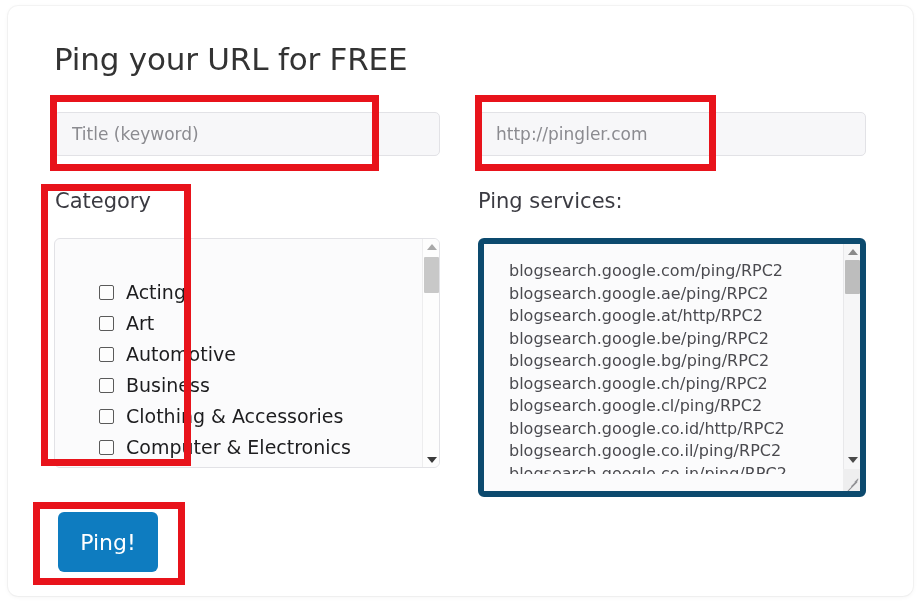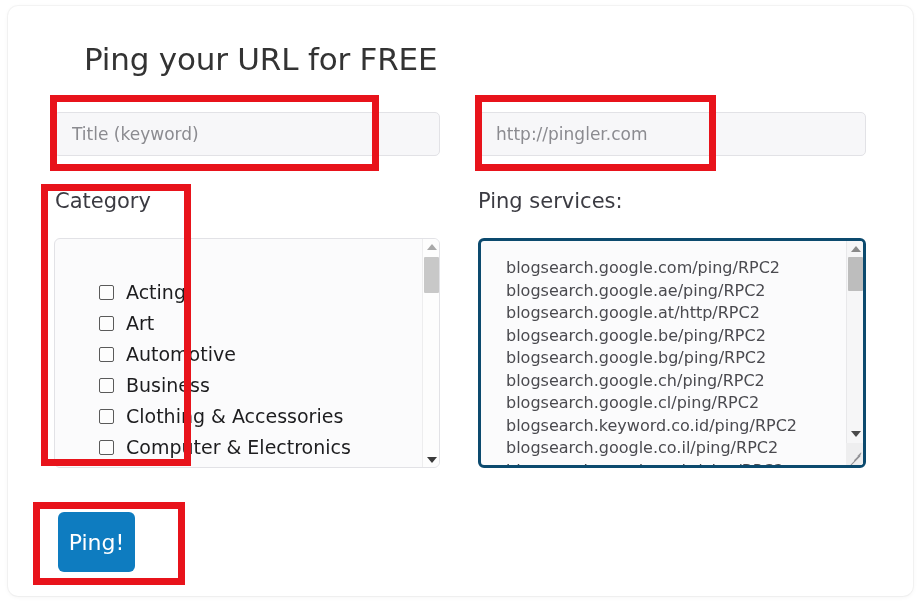--- a/index.html
+++ b/index.html
@@ -46,21 +46,20 @@
   
   .page-title {
     position: absolute;
     left: 54px;
     top: 41px;
     font-size: 31px;
     font-weight: 400;
     color: #333333;
     letter-spacing: -0.2px;
     white-space: nowrap;
-    margin-left: 30px;
   }
 
   
   .text-input {
     position: absolute;
     box-sizing: border-box;
     height: 44px;
     background: #f7f7f9;
     border: 1px solid #e2e2e6;
     border-radius: 5px;
@@ -176,24 +175,24 @@
   #category-box .thumb { top: 18px; height: 36px; background: #c8c8c8; }
   #category-box .tri.up { border-bottom-color: #a9a9a9; }
   #category-box .tri.down { border-top-color: #3a3a3a; }
 
   
   #ping-box {
     position: absolute;
     left: 478px;
     top: 238px;
     width: 388px;
-    height: 230px;
+    height: 259px;
     box-sizing: border-box;
     background: #fbfbfc;
-    border: 3px solid #0c4a6e;
+    border: 6px solid #0c4a6e;
     border-radius: 6px;
     overflow: hidden;
   }
   #ping-list {
     position: absolute;
     left: 0; top: 0;
     width: 370px;
     height: 230px;
     padding: 16px 0 0 25px;
     margin: 0;
@@ -232,21 +231,21 @@
   }
   .resize-grip i:nth-child(1) { width: 13px; right: 1px; bottom: 4px; }
   .resize-grip i:nth-child(2) { width: 9px;  right: 1px; bottom: 7px; }
   .resize-grip i:nth-child(3) { width: 5px;  right: 1px; bottom: 10px; }
 
   
   #ping-button {
     position: absolute;
     left: 58px;
     top: 512px;
-    width: 77px;
+    width: 100px;
     height: 60px;
     background: #0e7cc0;
     border: none;
     border-radius: 6px;
     color: #ffffff;
     font-family: "DejaVu Sans", sans-serif;
     font-size: 22px;
     font-weight: 400;
     cursor: pointer;
     padding: 0;
@@ -328,21 +327,21 @@
 
     <div id="ping-box">
       <ul id="ping-list">
         <li class="ping-item">blogsearch.google.com/ping/RPC2</li>
         <li class="ping-item">blogsearch.google.ae/ping/RPC2</li>
         <li class="ping-item">blogsearch.google.at/http/RPC2</li>
         <li class="ping-item">blogsearch.google.be/ping/RPC2</li>
         <li class="ping-item">blogsearch.google.bg/ping/RPC2</li>
         <li class="ping-item">blogsearch.google.ch/ping/RPC2</li>
         <li class="ping-item">blogsearch.google.cl/ping/RPC2</li>
-        <li class="ping-item">blogsearch.keyword.co.id/ping/RPC2</li>
+        <li class="ping-item">blogsearch.google.co.id/http/RPC2</li>
         <li class="ping-item">blogsearch.google.co.il/ping/RPC2</li>
         <li class="ping-item">blogsearch.google.co.in/ping/RPC2</li>
       </ul>
       <div class="vscroll">
         <div class="arrow up">
           <span class="tri up"></span>
         </div>
         <div class="thumb"></div>
         <div class="arrow down">
           <span class="tri down"></span>

